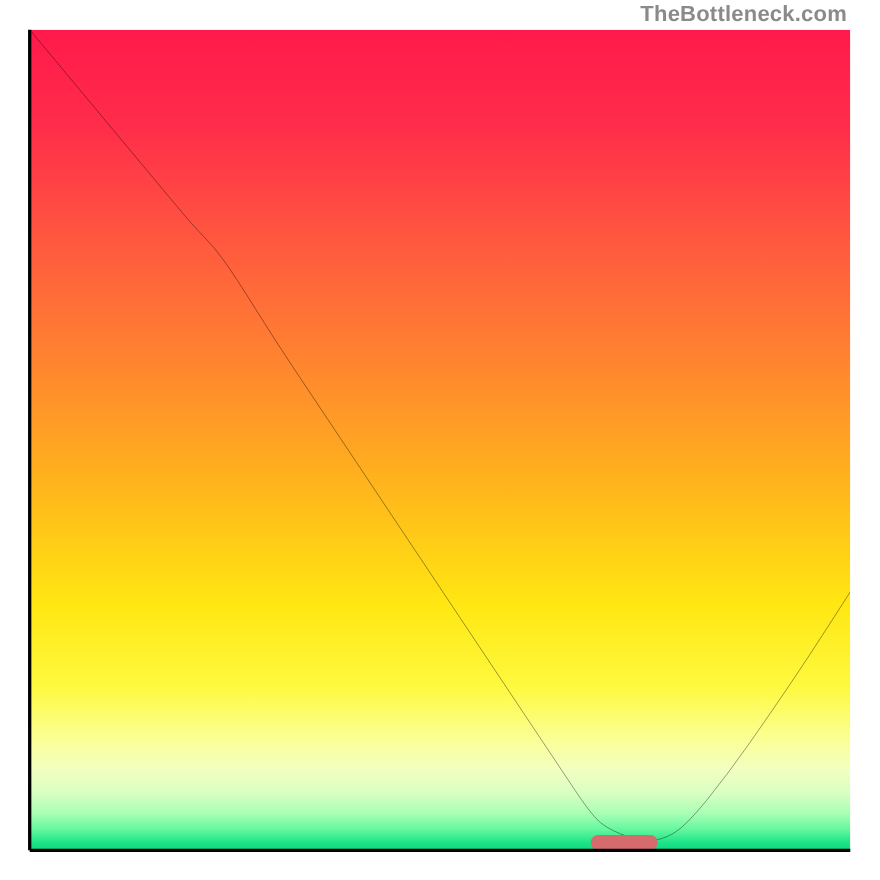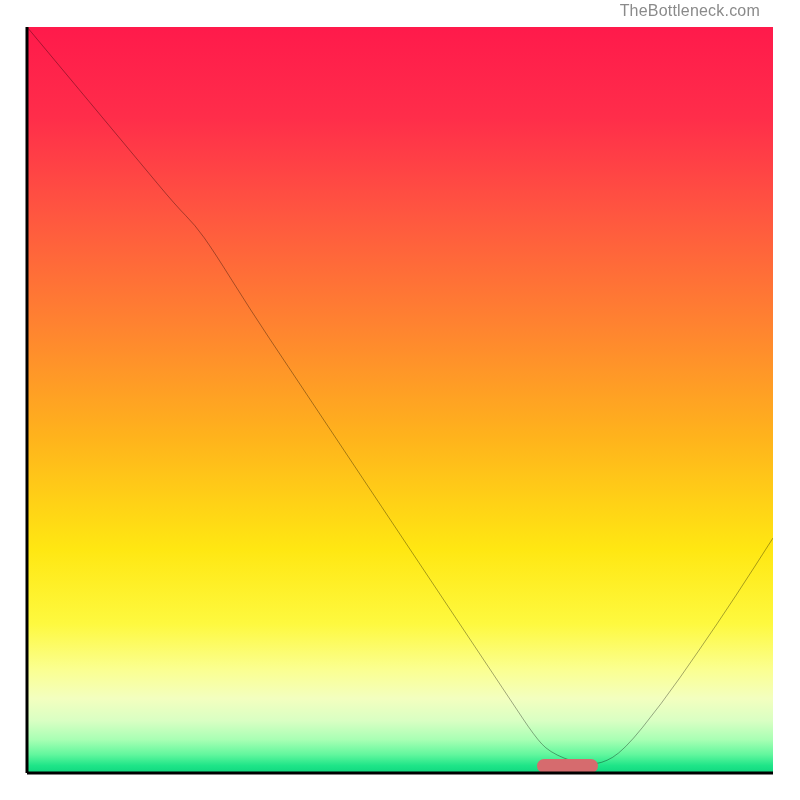--- a/index.html
+++ b/index.html
@@ -36,24 +36,24 @@
   .axes-svg {
     position: absolute;
     left: 0;
     top: 0;
     width: 800px;
     height: 800px;
   }
   .watermark {
     position: absolute;
     top: 2px;
-    right: 40px;
+    right: 30px;
     font-family: Arial, Helvetica, sans-serif;
-    font-size: 16px;
-    font-weight: 400;
+    font-size: 20px;
+    font-weight: 700;
     color: #8a8a8a;
     letter-spacing: 0.2px;
   }
   .marker {
     position: absolute;
     height: 14px;
     background: #d66b6e;
     border-radius: 7px;
   }
 </style>

